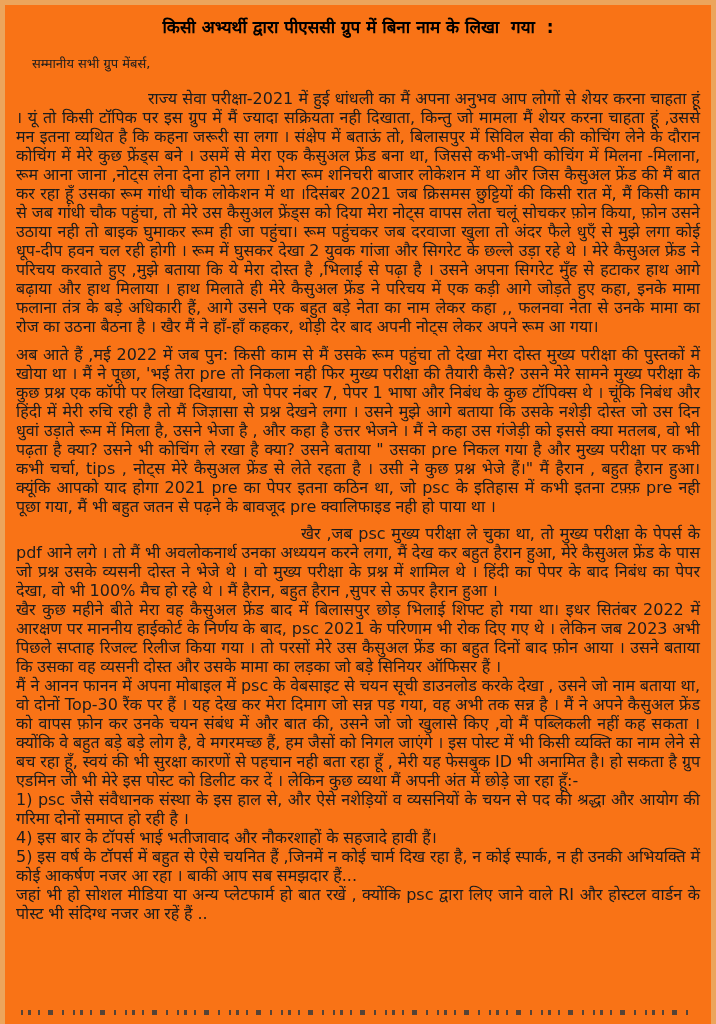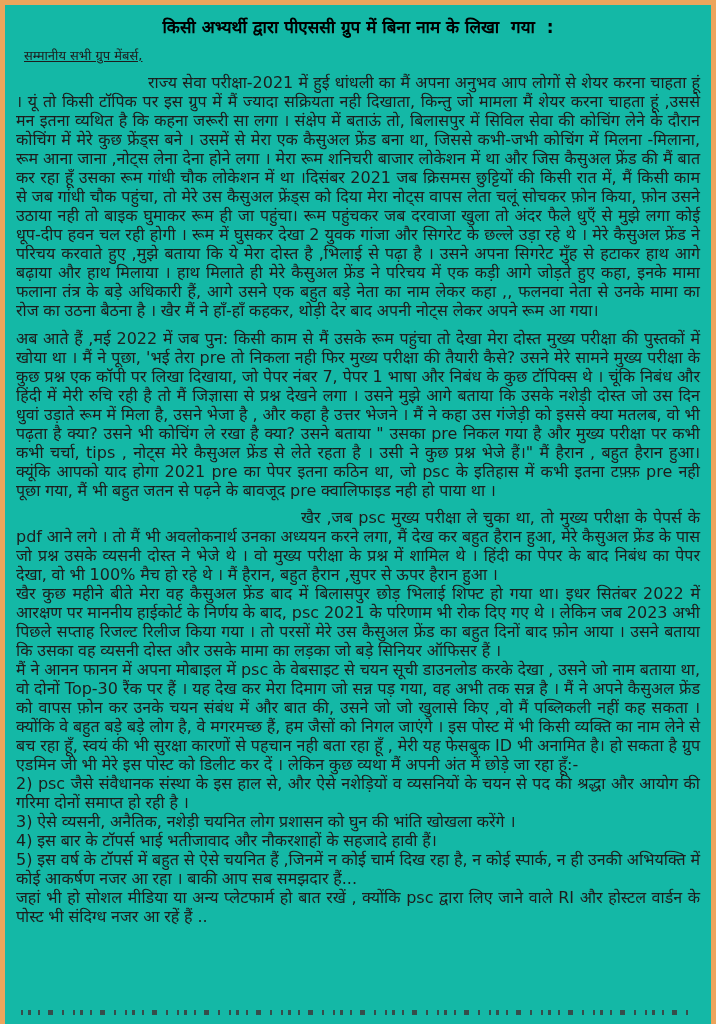--- a/index.html
+++ b/index.html
@@ -5,43 +5,42 @@
   html, body {
     margin: 0;
     padding: 0;
     background: #ffffff;
   }
   .page {
     position: relative;
     box-sizing: border-box;
     width: 716px;
     height: 1024px;
-    background: #14b8a6;
+    background: #f97316;
     border-top: 5px solid #eca55c;
     border-left: 5px solid #eca55c;
     border-right: 5px solid #eca55c;
     border-bottom: none;
     padding: 6px 11px 0 11px;
     overflow: hidden;
     font-family: "DejaVu Sans", sans-serif;
     color: #1d1d1d;
   }
   .title {
     margin: 4px 0 8px 0;
     text-align: center;
     font-size: 17px;
     font-weight: bold;
     color: #000000;
     white-space: pre-wrap;
   }
   .salutation {
-    margin: 8px;
+    margin: 16px;
     font-size: 13px;
     line-height: 19px;
-    text-decoration: underline;
   }
   .para {
     margin: 0;
     font-size: 16px;
     line-height: 19px;
     text-align: justify;
     word-spacing: -0.3px;
   }
   .indent-first { text-indent: 132px; }
   .indent-deep  { text-indent: 285px; margin-top: 8px; }
@@ -75,21 +74,20 @@
   <p class="para indent-first">राज्य सेवा परीक्षा-2021 में हुई धांधली का मैं अपना अनुभव आप लोगों से शेयर करना चाहता हूं । यूं तो किसी टॉपिक पर इस ग्रुप में मैं ज्यादा सक्रियता नही दिखाता, किन्तु जो मामला मैं शेयर करना चाहता हूं ,उससे मन इतना व्यथित है कि कहना जरूरी सा लगा । संक्षेप में बताऊं तो, बिलासपुर में सिविल सेवा की कोचिंग लेने के दौरान कोचिंग में मेरे कुछ फ्रेंड्स बने । उसमें से मेरा एक कैसुअल फ्रेंड बना था, जिससे कभी-जभी कोचिंग में मिलना -मिलाना, रूम आना जाना ,नोट्स लेना देना होने लगा । मेरा रूम शनिचरी बाजार लोकेशन में था और जिस कैसुअल फ्रेंड की मैं बात कर रहा हूँ उसका रूम गांधी चौक लोकेशन में था ।दिसंबर 2021 जब क्रिसमस छुट्टियों की किसी रात में, मैं  किसी काम से जब गांधी चौक पहुंचा, तो मेरे उस कैसुअल फ्रेंड्स को दिया मेरा नोट्स वापस लेता चलूं सोचकर फ़ोन किया, फ़ोन उसने उठाया नही तो बाइक घुमाकर रूम ही जा पहुंचा। रूम पहुंचकर जब दरवाजा खुला तो अंदर फैले धुएँ से मुझे लगा कोई धूप-दीप हवन चल रही होगी । रूम में घुसकर देखा 2 युवक गांजा और सिगरेट के छल्ले उड़ा रहे थे । मेरे कैसुअल फ्रेंड ने परिचय करवाते हुए ,मुझे बताया कि ये मेरा दोस्त है ,भिलाई से पढ़ा है । उसने अपना सिगरेट मुँह से हटाकर हाथ आगे बढ़ाया और हाथ मिलाया । हाथ मिलाते ही मेरे कैसुअल फ्रेंड ने परिचय में एक कड़ी आगे जोड़ते हुए कहा, इनके मामा फलाना तंत्र के बड़े अधिकारी हैं, आगे उसने एक बहुत बड़े नेता का नाम लेकर कहा ,, फलनवा नेता से उनके मामा का रोज का उठना बैठना है । खैर मैं ने हाँ-हाँ कहकर, थोड़ी देर बाद अपनी नोट्स लेकर अपने रूम आ गया।</p>
 
   <p class="para gap-before">अब आते हैं ,मई 2022 में जब पुन: किसी काम से मैं उसके रूम पहुंचा तो देखा मेरा दोस्त मुख्य परीक्षा की पुस्तकों में खोया था । मैं ने पूछा, 'भई तेरा pre तो निकला नही फिर मुख्य परीक्षा की तैयारी कैसे? उसने मेरे सामने मुख्य परीक्षा के कुछ प्रश्न एक कॉपी पर लिखा दिखाया, जो पेपर नंबर 7, पेपर 1 भाषा और निबंध के कुछ टॉपिक्स थे । चूंकि निबंध और हिंदी में मेरी रुचि रही है तो मैं जिज्ञासा से प्रश्न देखने लगा । उसने मुझे आगे बताया कि उसके नशेड़ी दोस्त जो उस दिन धुवां उड़ाते रूम में मिला है, उसने भेजा है , और कहा है उत्तर भेजने । मैं ने कहा उस गंजेड़ी को इससे क्या मतलब, वो भी पढ़ता है क्या? उसने भी कोचिंग ले रखा है क्या? उसने बताया " उसका pre निकल गया है और मुख्य परीक्षा पर कभी कभी चर्चा, tips , नोट्स मेरे कैसुअल फ्रेंड से लेते रहता है । उसी ने कुछ प्रश्न भेजे हैं।" मैं हैरान , बहुत हैरान हुआ। क्यूंकि आपको याद होगा  2021 pre का पेपर इतना कठिन था, जो psc के इतिहास में कभी इतना टफ़्फ़ pre नही पूछा गया, मैं भी बहुत जतन से पढ़ने के बावजूद pre क्वालिफाइड नही हो पाया था  ।</p>
 
   <p class="para indent-deep">खैर ,जब psc मुख्य परीक्षा ले चुका था, तो मुख्य परीक्षा के पेपर्स के pdf आने लगे । तो मैं भी अवलोकनार्थ उनका अध्ययन करने लगा, मैं देख कर बहुत हैरान हुआ, मेरे कैसुअल फ्रेंड के पास जो प्रश्न उसके व्यसनी दोस्त ने भेजे थे । वो मुख्य परीक्षा के प्रश्न में शामिल थे । हिंदी का पेपर के बाद निबंध का पेपर देखा, वो भी 100% मैच हो रहे थे । मैं हैरान, बहुत हैरान ,सुपर से ऊपर हैरान हुआ ।</p>
 
   <p class="para">खैर कुछ महीने बीते मेरा वह कैसुअल फ्रेंड बाद में बिलासपुर छोड़ भिलाई शिफ्ट हो गया था। इधर सितंबर 2022 में आरक्षण पर माननीय हाईकोर्ट के निर्णय के बाद, psc 2021 के परिणाम भी रोक दिए गए थे । लेकिन जब 2023 अभी पिछले सप्ताह रिजल्ट रिलीज किया गया । तो परसों मेरे उस कैसुअल फ्रेंड का बहुत दिनों बाद फ़ोन आया । उसने बताया कि उसका वह व्यसनी दोस्त और उसके मामा का लड़का जो बड़े सिनियर ऑफिसर हैं ।</p>
 
   <p class="para">मैं ने आनन फानन में अपना मोबाइल में psc के वेबसाइट से चयन  सूची डाउनलोड करके देखा , उसने जो नाम बताया था, वो दोनों Top-30 रैंक पर हैं । यह देख कर मेरा दिमाग जो सन्न पड़ गया, वह अभी तक सन्न है । मैं ने अपने कैसुअल फ्रेंड को वापस फ़ोन कर उनके चयन संबंध में और बात की, उसने जो जो खुलासे किए ,वो मैं पब्लिकली नहीं कह सकता । क्योंकि वे बहुत बड़े बड़े लोग है, वे मगरमच्छ हैं, हम जैसों को निगल जाएंगे । इस पोस्ट में भी किसी व्यक्ति का नाम लेने से बच रहा हूँ, स्वयं की भी सुरक्षा कारणों से पहचान नही बता रहा हूँ , मेरी यह फेसबुक ID भी अनामित है। हो सकता है ग्रुप एडमिन जी भी मेरे इस पोस्ट को डिलीट कर दें । लेकिन कुछ व्यथा मैं अपनी अंत में छोड़े जा रहा हूँ:-</p>
 
-  <p class="para">2) psc जैसे संवैधानक संस्था के इस हाल से, और ऐसे नशेड़ियों व व्यसनियों के चयन से पद की श्रद्धा और आयोग की गरिमा दोनों समाप्त हो रही है ।</p>
-  <p class="para">3) ऐसे व्यसनी, अनैतिक, नशेड़ी चयनित लोग प्रशासन को घुन की भांति खोखला करेंगे ।</p>
+  <p class="para">1) psc जैसे संवैधानक संस्था के इस हाल से, और ऐसे नशेड़ियों व व्यसनियों के चयन से पद की श्रद्धा और आयोग की गरिमा दोनों समाप्त हो रही है ।</p>
   <p class="para">4) इस बार के टॉपर्स भाई भतीजावाद और नौकरशाहों के सहजादे हावी हैं।</p>
   <p class="para">5) इस वर्ष के टॉपर्स में बहुत से ऐसे चयनित हैं ,जिनमें न कोई चार्म दिख रहा है, न कोई स्पार्क, न ही उनकी अभियक्ति में कोई आकर्षण नजर आ रहा । बाकी आप सब समझदार हैं...</p>
 
   <p class="para">जहां भी हो सोशल मीडिया या अन्य प्लेटफार्म हो बात रखें , क्योंकि psc द्वारा लिए जाने वाले RI और होस्टल वार्डन के पोस्ट भी संदिग्ध नजर आ रहें हैं ..</p>
 
   <div class="clipped-bottom"></div>
 </div>
 
 </body></html>

